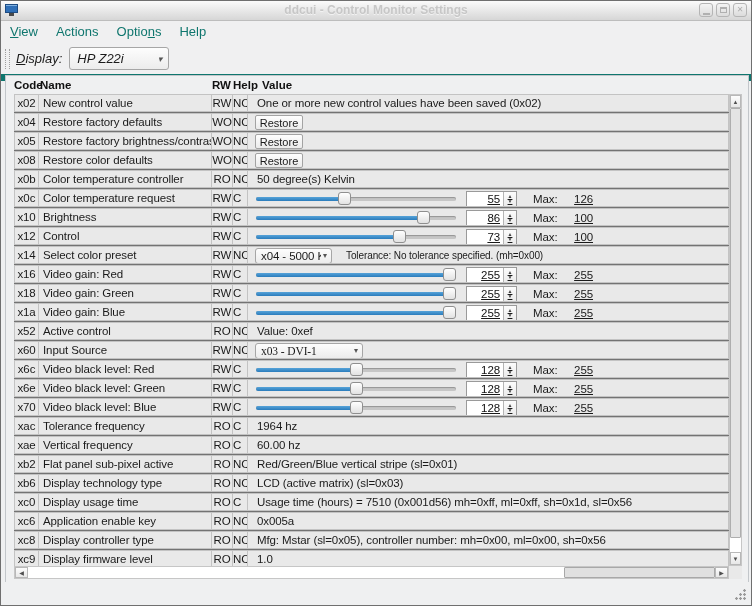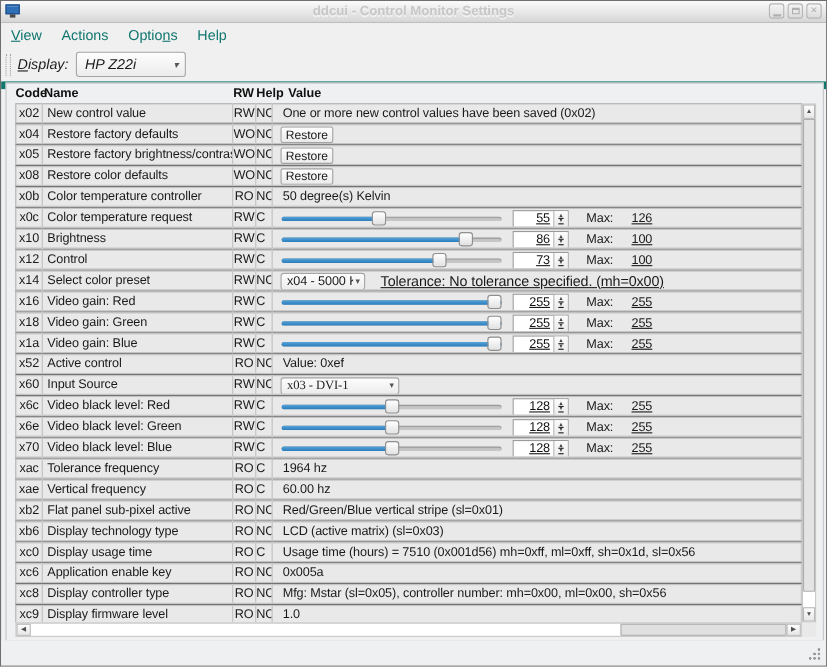--- a/index.html
+++ b/index.html
@@ -69,21 +69,21 @@
   .spin-btns{width:12px;border-left:1px solid #b4b4b4;background:linear-gradient(#fcfcfc,#ebebeb);
              display:flex;flex-direction:column;align-items:center;justify-content:center;}
   .sarr{font-size:5px;line-height:5px;color:#444;}
   .maxlbl{position:absolute;left:285px;line-height:18px;font-size:11.5px;}
   .maxval{position:absolute;left:300px;width:45px;text-align:right;line-height:18px;font-size:11.5px;text-decoration:underline;}
   
   .v-combo{position:absolute;left:7px;top:1px;height:16px;width:77px;font-size:11.5px;}
   .v-combo .ctext{padding-left:5px;}
   .v-combo .carrow{padding:0 4px 0 2px;font-size:8px;}
   .v-combo.wide{width:108px;font-family:Liberation Serif, serif;}
-  .v-combo-note{position:absolute;left:98px;line-height:18px;font-size:13px;text-decoration:underline;}
+  .v-combo-note{position:absolute;left:98px;line-height:18px;font-size:10px;}
   
   .vscroll{position:absolute;left:723px;top:18px;width:13px;height:472px;background:#ffffff;
            border:1px solid #c6c6c6;box-sizing:border-box;}
   .hscroll{position:absolute;left:8px;top:490px;width:715px;height:13px;background:#ffffff;
            border:1px solid #c6c6c6;box-sizing:border-box;}
   .sb-btn{position:absolute;background:linear-gradient(#fdfdfd,#e7e7e7);border:1px solid #b8b8b8;
           box-sizing:border-box;display:flex;align-items:center;justify-content:center;
           font-size:6px;line-height:6px;color:#4f4f4f;}
   .vb-up{left:0;top:0;width:11px;height:13px;}
   .vb-down{left:0;bottom:0;width:11px;height:13px;}

